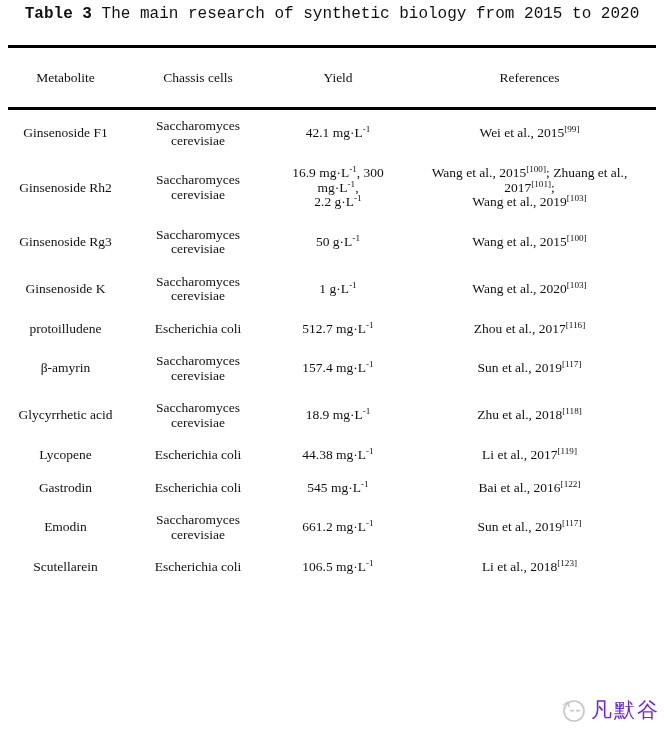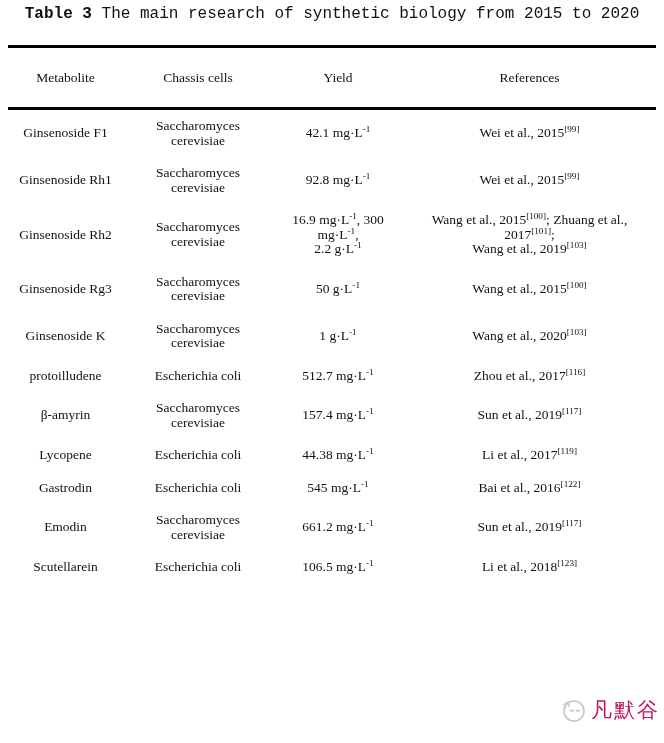--- a/index.html
+++ b/index.html
@@ -46,21 +46,21 @@
   td.yield-cell { padding-left: 8px; padding-right: 8px; }
   td.references-cell { padding-left: 8px; padding-right: 8px; }
   .para { margin: 0; }
   .para-gap { }
   sup { font-size: 0.68em; line-height: 0; vertical-align: super; }
 
   .watermark {
     position: absolute;
     top: 696px; right: 4px;
     display: flex; align-items: center; gap: 4px;
-    color: #be185d;
+    color: #6d28d9;
     font-size: 21px;
     letter-spacing: 2px;
     pointer-events: none;
   }
   .wm-icon { display: inline-block; width: 28px; height: 26px; }
 </style>
 </head>
 <body>
 
 <div class="page">
@@ -92,34 +92,20 @@
           </td>
           <td class="yield-cell">
             <div class="para">42.1 mg·L<sup>-1</sup></div>
           </td>
           <td class="references-cell">
             <div class="para">Wei et al., 2015<sup>[99]</sup></div>
           </td>
         </tr>
         <tr>
           <td class="metabolite-cell">
-            <div class="para">Ginsenoside Rh1</div>
-          </td>
-          <td class="chassis-cell">
-            <div class="para">Saccharomyces cerevisiae</div>
-          </td>
-          <td class="yield-cell">
-            <div class="para">92.8 mg·L<sup>-1</sup></div>
-          </td>
-          <td class="references-cell">
-            <div class="para">Wei et al., 2015<sup>[99]</sup></div>
-          </td>
-        </tr>
-        <tr>
-          <td class="metabolite-cell">
             <div class="para">Ginsenoside Rh2</div>
           </td>
           <td class="chassis-cell">
             <div class="para">Saccharomyces cerevisiae</div>
           </td>
           <td class="yield-cell">
             <div class="para">16.9 mg·L<sup>-1</sup>, 300 mg·L<sup>-1</sup>,</div>
             <div class="para para-gap">2.2 g·L<sup>-1</sup></div>
           </td>
           <td class="references-cell">
@@ -174,20 +160,34 @@
             <div class="para">β-amyrin</div>
           </td>
           <td class="chassis-cell">
             <div class="para">Saccharomyces cerevisiae</div>
           </td>
           <td class="yield-cell">
             <div class="para">157.4 mg·L<sup>-1</sup></div>
           </td>
           <td class="references-cell">
             <div class="para">Sun et al., 2019<sup>[117]</sup></div>
+          </td>
+        </tr>
+        <tr>
+          <td class="metabolite-cell">
+            <div class="para">Glycyrrhetic acid</div>
+          </td>
+          <td class="chassis-cell">
+            <div class="para">Saccharomyces cerevisiae</div>
+          </td>
+          <td class="yield-cell">
+            <div class="para">18.9 mg·L<sup>-1</sup></div>
+          </td>
+          <td class="references-cell">
+            <div class="para">Zhu et al., 2018<sup>[118]</sup></div>
           </td>
         </tr>
         <tr>
           <td class="metabolite-cell">
             <div class="para">Lycopene</div>
           </td>
           <td class="chassis-cell">
             <div class="para">Escherichia coli</div>
           </td>
           <td class="yield-cell">

